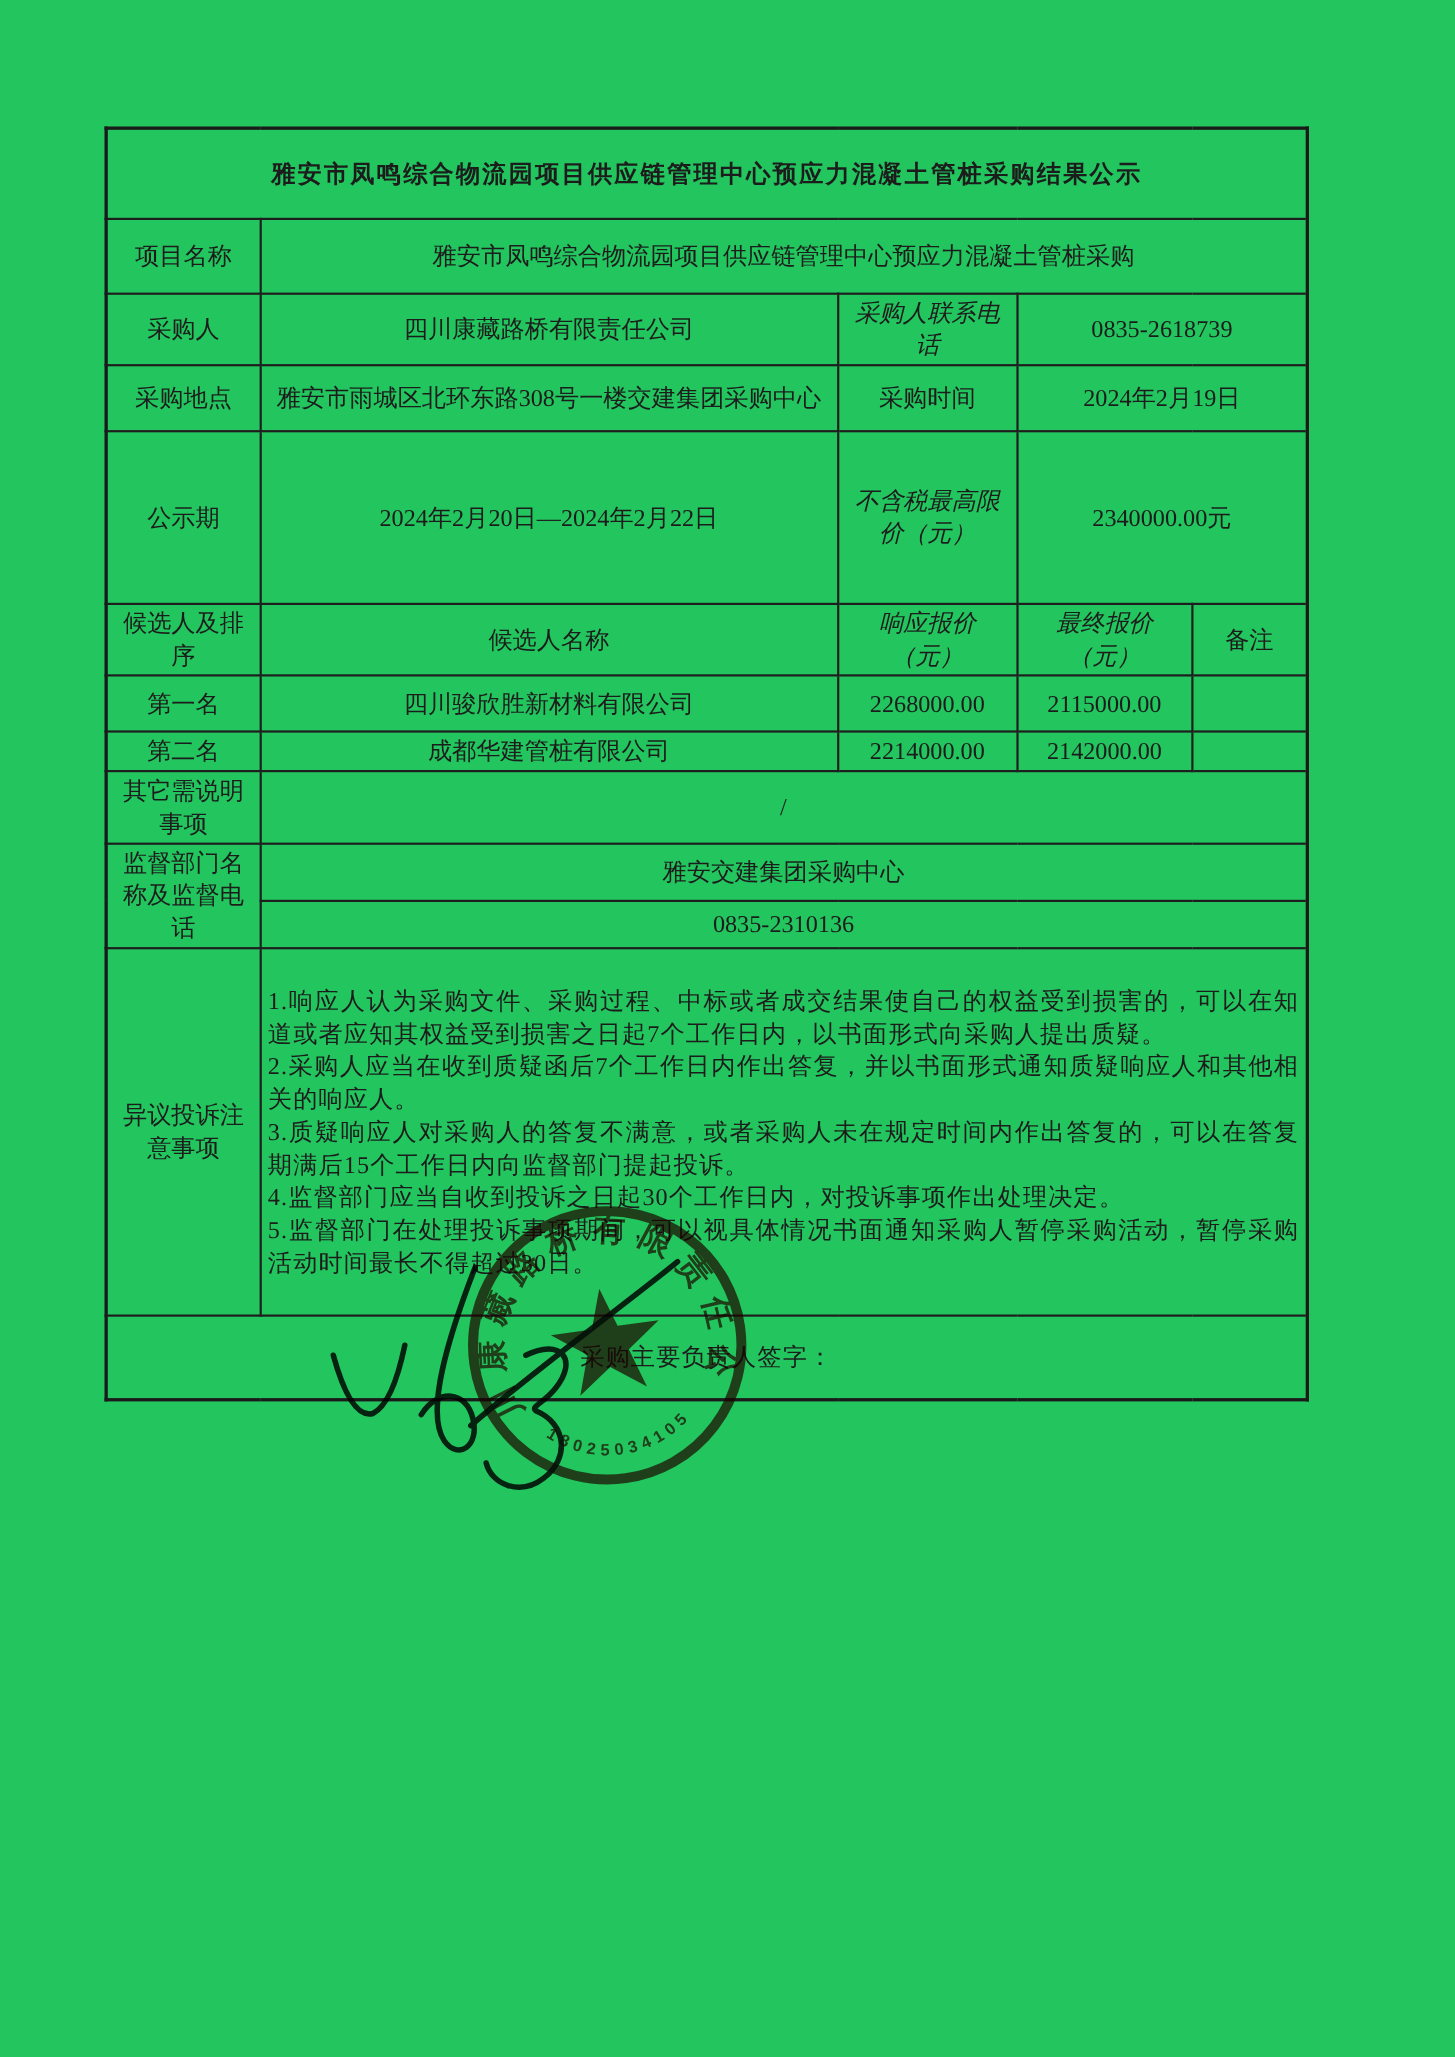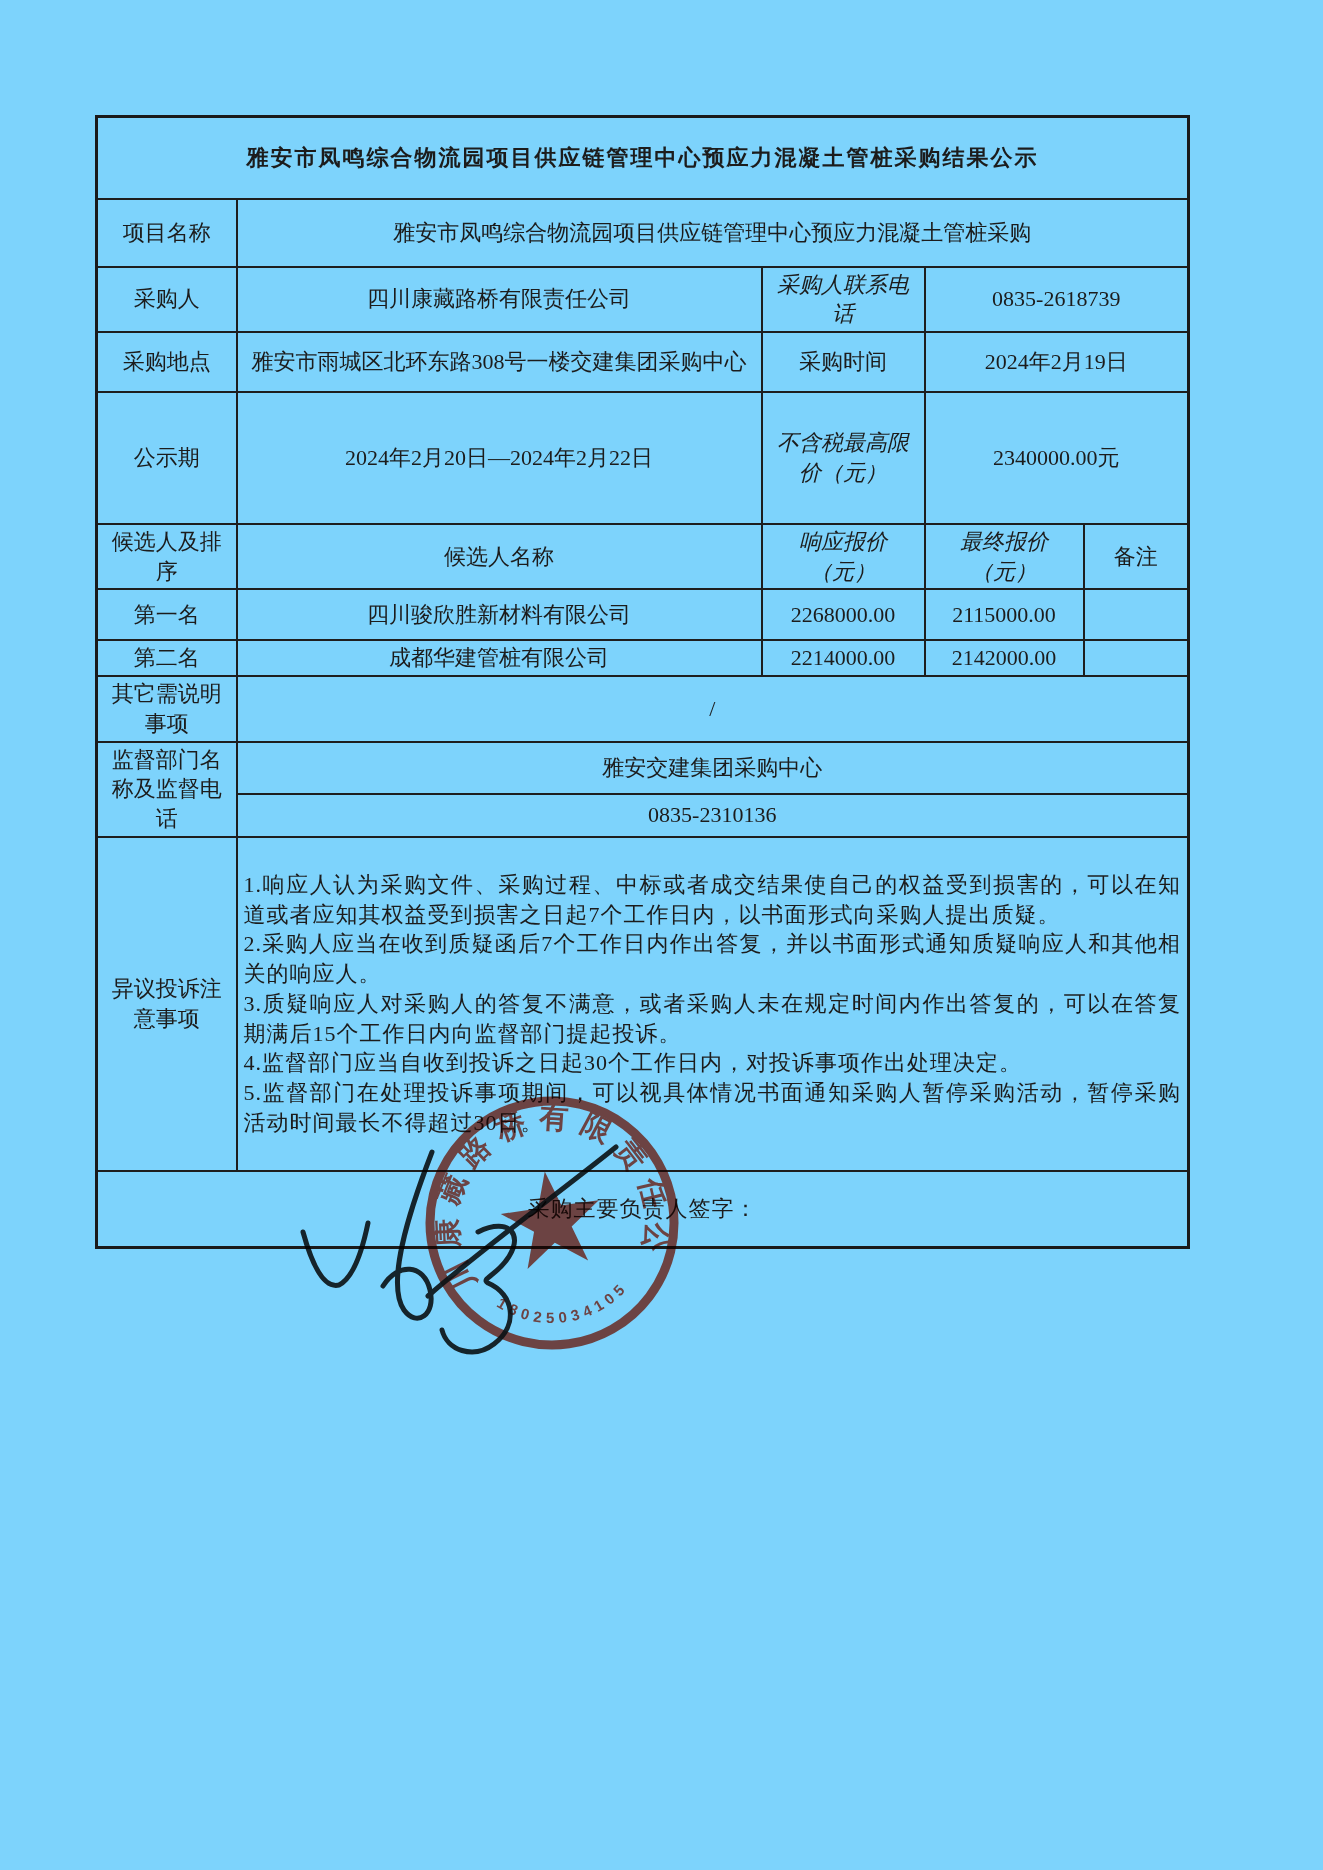--- a/index.html
+++ b/index.html
@@ -1,17 +1,17 @@
 <!DOCTYPE html>
 <html><head>
 <meta charset="utf-8">
 <style>
   html,body{margin:0;padding:0;}
   body{width:1323px;height:1870px;background:#f4f4f2;}
-  .sheet{position:relative;width:1323px;height:1870px;background:#7dd3fc;
+  .sheet{position:relative;width:1323px;height:1870px;background:#22c55e;
          font-family:"Liberation Serif",serif;color:#1c1c1c;overflow:hidden;}
   table.doc{border-collapse:collapse;table-layout:fixed;
             position:absolute;left:95px;top:115px;width:1092px;
             border:3px solid #1a1a1a;}
   table.doc td{border:2px solid #1e1e1e;text-align:center;vertical-align:middle;
                font-size:22px;line-height:1.35;padding:2px 6px;overflow:hidden;}
   .title-cell{font-weight:bold;font-size:31px;letter-spacing:2px;line-height:1.30;padding:4px 2px;}
   .lbl{padding:2px 20px;}
   .prewrap{white-space:pre-line;font-style:italic;}
   .loc-val{text-align:left;padding:2px 36px 2px 10px;margin-left:27px;}
@@ -54,21 +54,21 @@
       <td colspan="2">0835-2618739</td>
     </tr>
 
     <tr style="height:60px">
       <td class="lbl">采购地点</td>
       <td class="loc-val">雅安市雨城区北环东路308号一楼交建集团采购中心</td>
       <td>采购时间</td>
       <td colspan="2">2024年2月19日</td>
     </tr>
 
-    <tr style="height:132px">
+    <tr style="height:157px">
       <td class="lbl">公示期</td>
       <td>2024年2月20日—2024年2月22日</td>
       <td class="prewrap">不含税最高限
 价（元）</td>
       <td colspan="2">2340000.00元</td>
     </tr>
 
     <tr style="height:64px">
       <td class="lbl">候选人及排序</td>
       <td>候选人名称</td>

